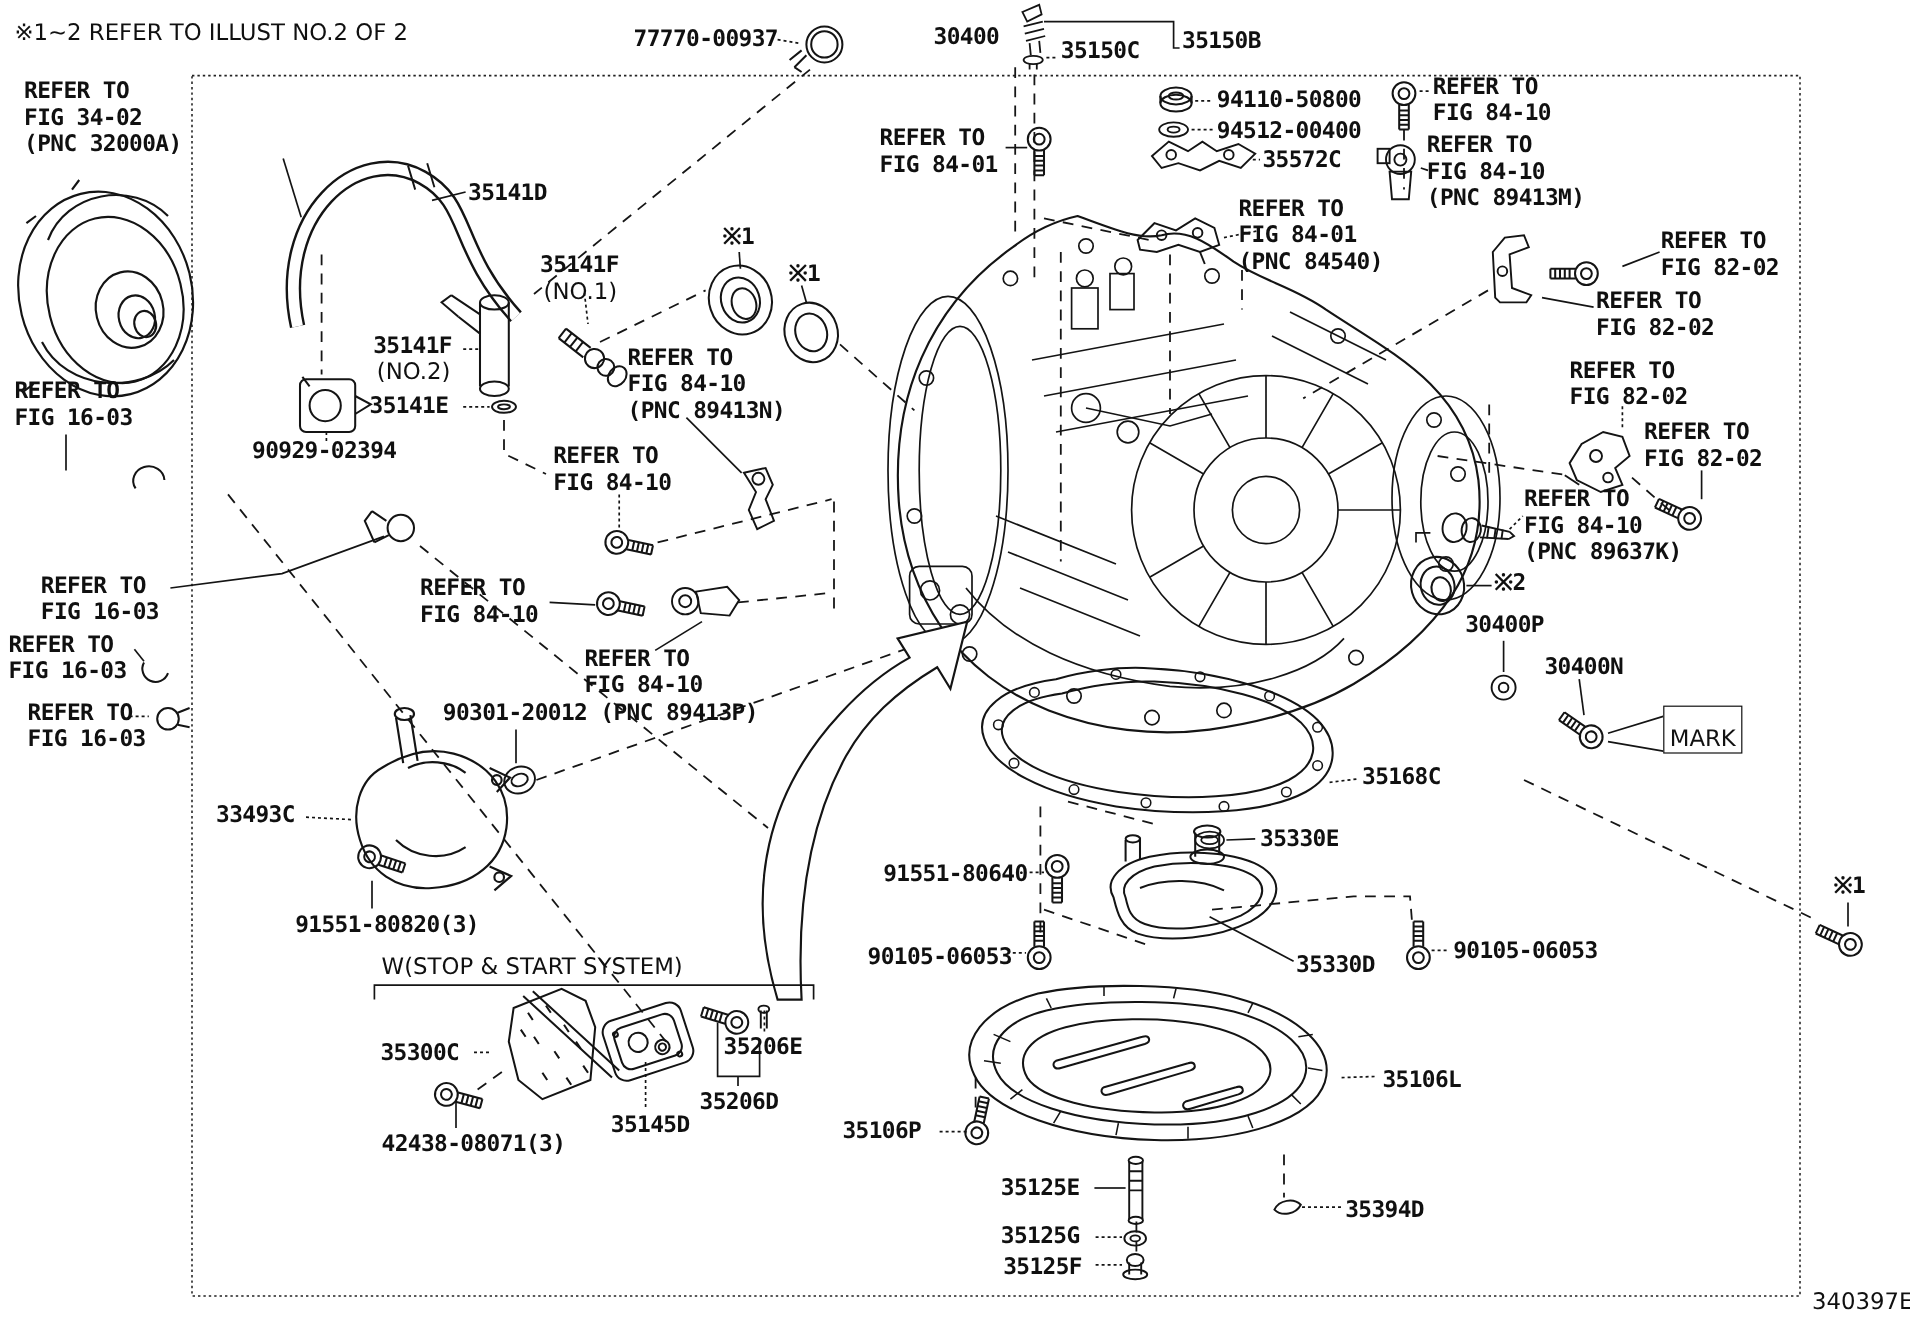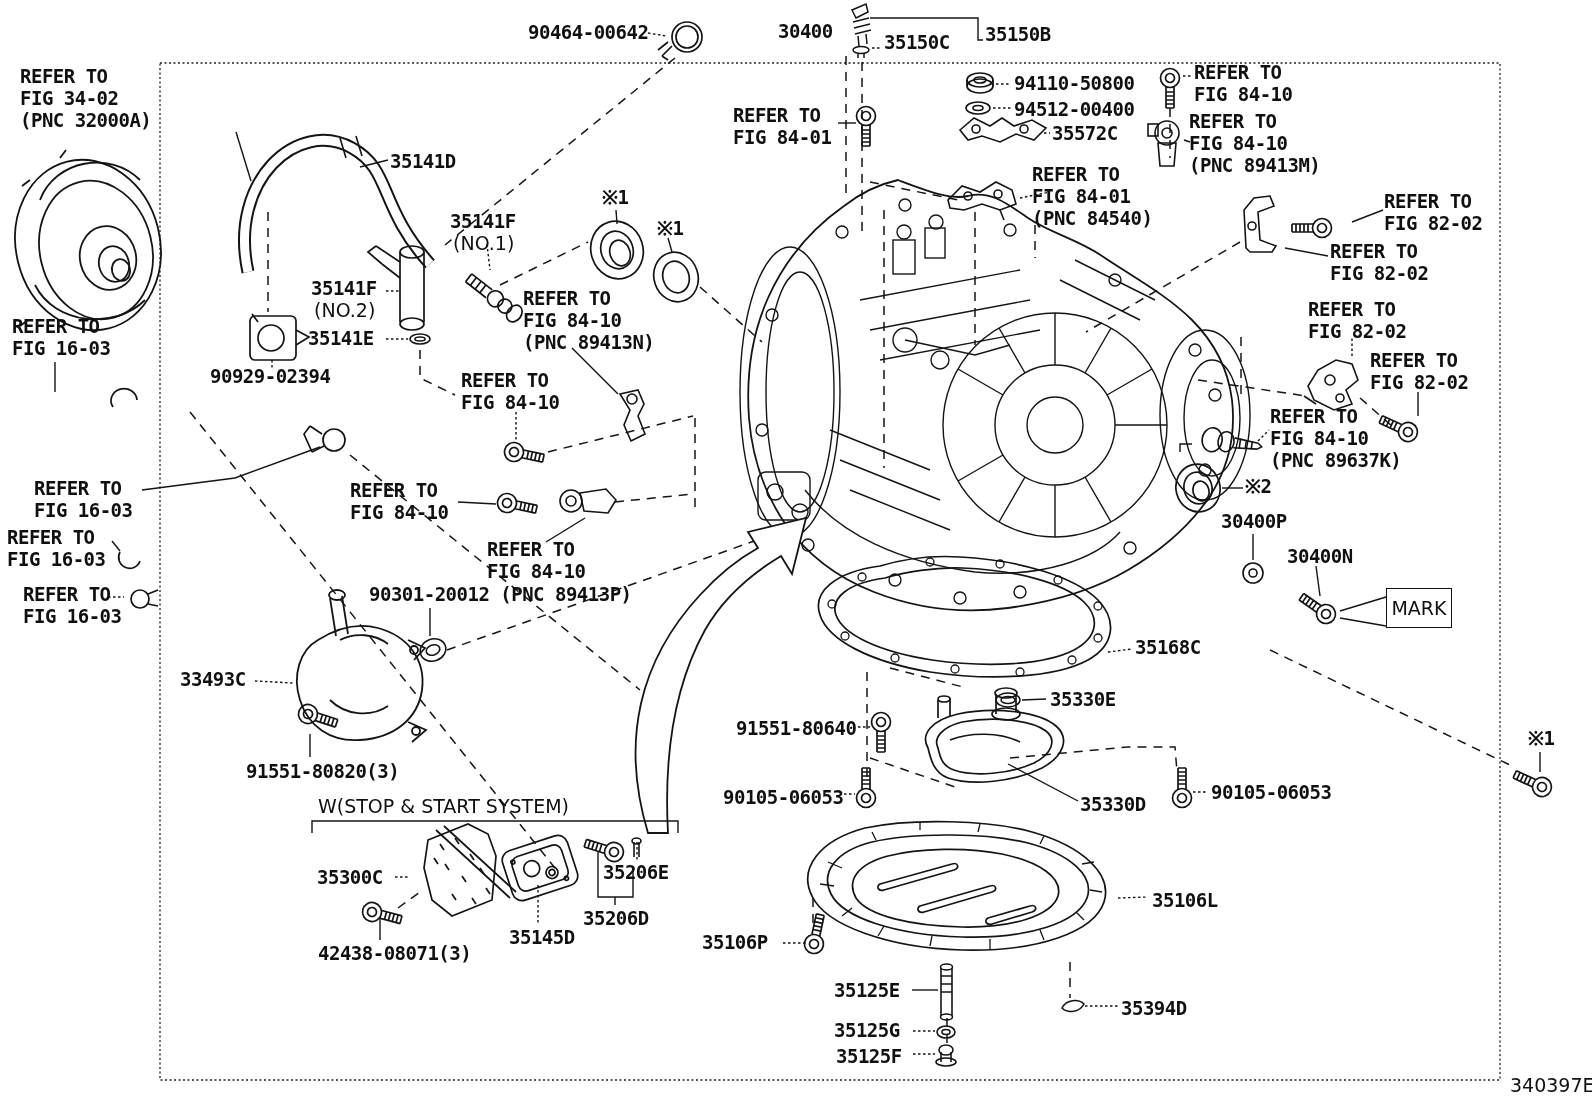--- a/index.html
+++ b/index.html
@@ -3,21 +3,21 @@
 <meta charset="utf-8">
 <style>
   html,body{margin:0;padding:0;background:#fff;}
   #stage{position:relative;width:1592px;height:1099px;background:#fff;overflow:hidden;
          font-family:"DejaVu Sans Mono",monospace;color:#111;}
   svg{position:absolute;left:0;top:0;}
   .lbl{position:absolute;font:bold 19px/22px "DejaVu Sans Mono",monospace;color:#101010;
        white-space:pre-line;letter-spacing:-0.5px;}
   .light{font-family:"DejaVu Sans","Liberation Sans",sans-serif;font-weight:normal;letter-spacing:0;}
   .markbox{position:absolute;left:1386px;top:588px;width:64px;height:38px;border:1.7px solid #111;
-       display:flex;align-items:center;justify-content:center;background:#fff;
+       display:flex;align-items:flex-end;justify-content:center;background:#fff;
        font:19px "DejaVu Sans","Liberation Sans",sans-serif;}
 </style>
 </head>
 <body>
 
 <div id="stage">
 
 <svg width="1592" height="1099" viewBox="0 0 1592 1099">
   <defs>
     <g id="bolt" fill="none" stroke="#141414" stroke-width="1.7">
@@ -424,24 +424,25 @@
     <path d="M1118 898 L1148 897"></path>
     <path d="M1085 1006 L1119 1006"></path>
     <path d="M858 727 L870 727"></path>
     <path d="M844 794 L855 794"></path>
     <path d="M1193 792 L1208 792"></path>
     <path d="M1108 652 L1132 649"></path>
     <path d="M516 412 L516 440"></path>
   </g>
 </svg>
 
+<div class="lbl light" style="left:12px;top:16px">※1~2 REFER TO ILLUST NO.2 OF 2</div>
 <div class="lbl" style="left:20px;top:65px">REFER TO
 FIG 34-02
 (PNC 32000A)</div>
-<div class="lbl" style="left:528px;top:21px">90464-00642</div>
+<div class="lbl" style="left:528px;top:21px">77770-00937</div>
 <div class="lbl" style="left:778px;top:20px">30400</div>
 <div class="lbl" style="left:884px;top:31px">35150C</div>
 <div class="lbl" style="left:985px;top:23px">35150B</div>
 <div class="lbl" style="left:1014px;top:72px">94110-50800</div>
 <div class="lbl" style="left:1014px;top:98px">94512-00400</div>
 <div class="lbl" style="left:1052px;top:122px">35572C</div>
 <div class="lbl" style="left:1194px;top:61px">REFER TO
 FIG 84-10</div>
 <div class="lbl" style="left:1189px;top:110px">REFER TO
 FIG 84-10

